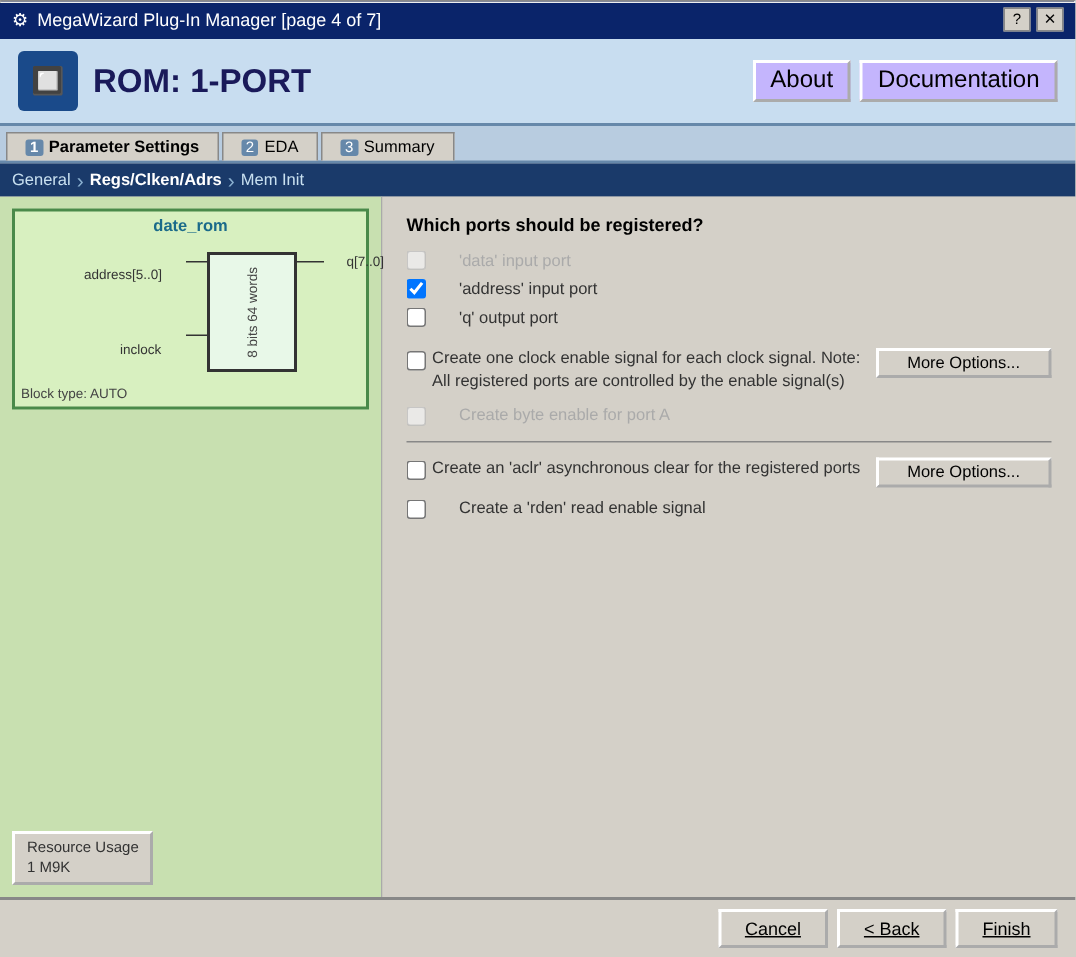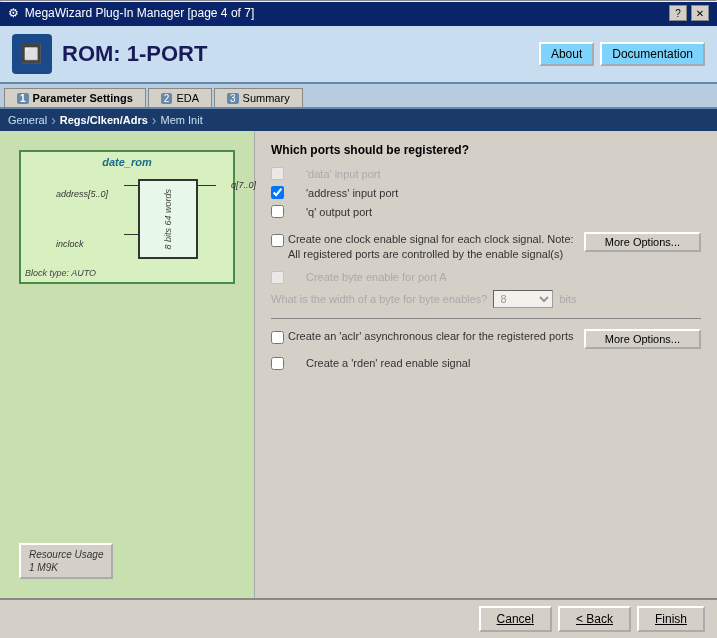--- a/index.html
+++ b/index.html
@@ -51,25 +51,25 @@
       background: #1a4a8a;
       border-radius: 4px;
       display: flex; align-items: center; justify-content: center;
       color: #ffa040;
       font-size: 20px;
       font-weight: bold;
     }
     .header-text { font-size: 22px; font-weight: bold; color: #1a1a5a; }
     .header-buttons { display: flex; gap: 6px; }
     .header-btn {
-      background: #7dd3fc;
+      background: #c4b5fd;
       border: 2px outset #ffffff;
       padding: 3px 10px;
       cursor: pointer;
-      font-size: 12px;
+      font-size: 16px;
     }
 
     
     .tabs-row {
       background: #b8cce0;
       display: flex;
       padding: 4px 0 0 4px;
       border-bottom: 2px solid #6688aa;
     }
     .tab {
@@ -119,26 +119,25 @@
     .content-area {
       display: flex;
       flex: 1;
       overflow: hidden;
     }
 
     
     .left-panel {
       width: 255px;
       background: #c8e0b0;
-      padding: 19px;
+      padding: 8px;
       display: flex;
       flex-direction: column;
       justify-content: space-between;
       border-right: 1px solid #aaa;
-      font-style: italic;
     }
 
     .diagram-box {
       border: 2px solid #4a8a4a;
       background: #d8f0c0;
       padding: 4px;
       position: relative;
       min-height: 130px;
     }
     .diagram-title {
@@ -346,21 +345,21 @@
   <div class="content-area">
 
     <div class="left-panel">
       <div class="diagram-box">
         <div class="diagram-title">date_rom</div>
         <div class="diagram-inner">
 
           <div style="position:relative; display:flex; align-items:center;">
             <div style="position:relative; margin-right: 30px;">
               <div style="font-size:9px; color:#333; margin-bottom:40px; white-space:nowrap;">address[5..0]</div>
-              <div style="font-size:9px; color:#333; white-space:nowrap;">inclock</div>
+              <div style="font-size:9px; color:#333; white-space:nowrap;margin-left:24px;">inclock</div>
             </div>
 
             <div style="position:absolute; left:68px; top:6px; width:18px; height:1px; background:#333;"></div>
             <div style="position:absolute; left:68px; top:55px; width:18px; height:1px; background:#333;"></div>
 
             <div class="diagram-chip">
               <span class="chip-label">8 bits 64 words</span>
             </div>
 
             <div style="position:absolute; right:-18px; top:6px; width:18px; height:1px; background:#333;"></div>
@@ -407,27 +406,20 @@
           </label>
         </div>
         <button class="more-btn">More Options...</button>
       </div>
 
       <div class="option-row">
         <input type="checkbox" id="byte-enable" disabled="" style="">
         <label for="byte-enable" style="color:#aaa;">Create byte enable for port A</label>
       </div>
 
-      <div class="byte-row">
-        <label style="color:#aaa;">What is the width of a byte for byte enables?</label>
-        <select class="byte-select" disabled="">
-          <option>8</option>
-        </select>
-        <span style="color:#aaa; font-size:11px;">bits</span>
-      </div>
 
       <hr class="separator">
 
       <div class="with-more">
         <div class="with-more-left">
           <input type="checkbox" id="aclr" style="margin-top: 2px;">
           <label for="aclr" style="font-size:11px; color:#333; line-height:1.4;">
             <span>Create an 'aclr' asynchronous clear for
 the registered ports</span>
           </label>

